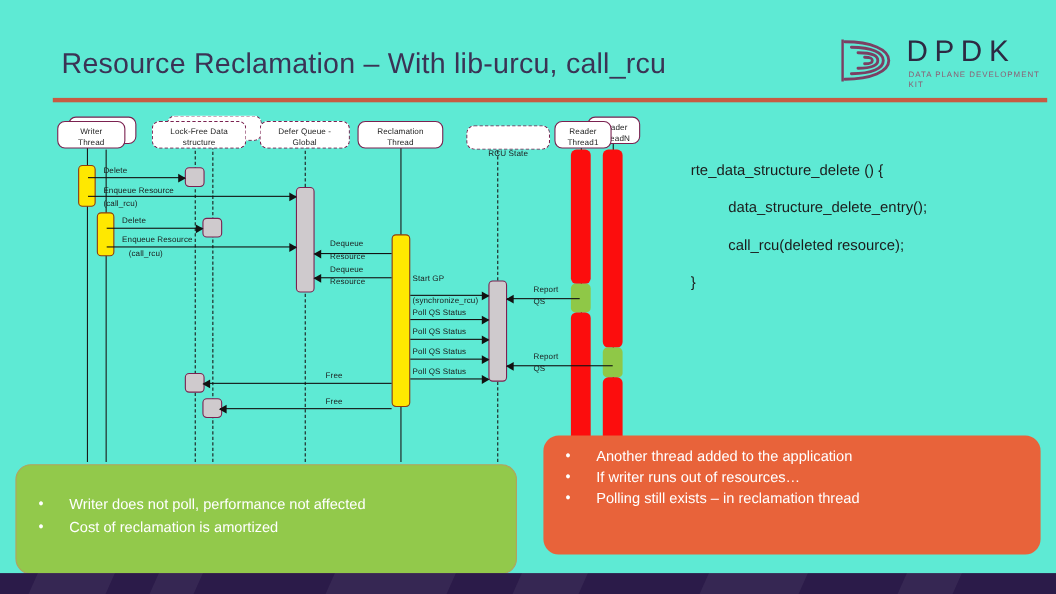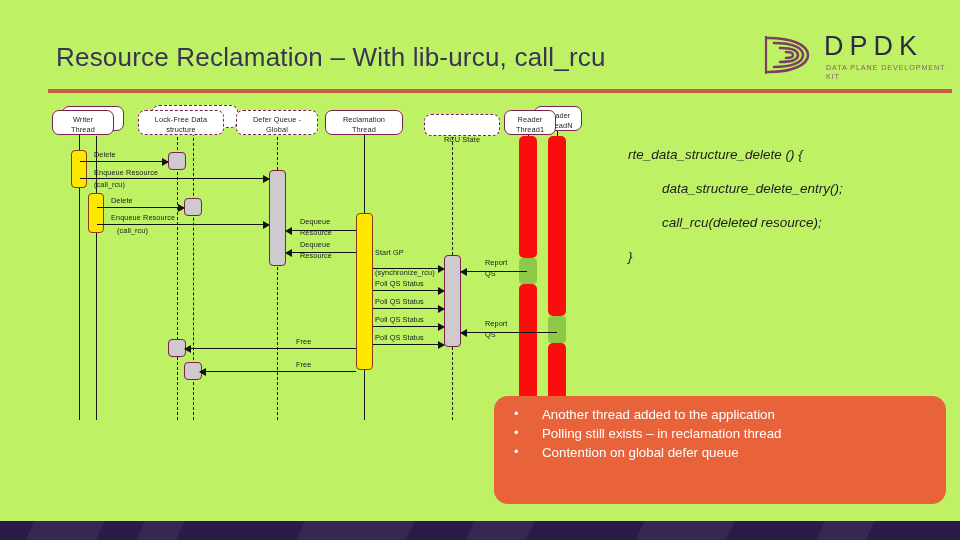--- a/index.html
+++ b/index.html
@@ -5,21 +5,21 @@
   html, body {
     margin: 0; padding: 0;
     width: 960px; height: 540px;
     overflow: hidden;
     background: #ffffff;
     font-family: "Liberation Sans", sans-serif;
   }
   #slide {
     position: relative;
     width: 960px; height: 540px;
-    background: #bef264;
+    background: #5eead4;
   }
 
   
   #title {
     position: absolute;
     left: 56px; top: 42px;
     width: 700px;
     font-size: 26px;
     color: #3b3355;
     letter-spacing: .2px;
@@ -101,21 +101,20 @@
     line-height: 9px;
     white-space: nowrap;
     letter-spacing: .1px;
   }
 
   
   #code {
     position: absolute;
     left: 628px; top: 138px;
     width: 320px;
-    font-style: italic;
     font-size: 13.5px;
     color: #1c1c1c;
     line-height: 34px;
   }
   #code .ind { display: inline-block; width: 34px; }
 
   
   .callout {
     position: absolute;
     box-sizing: border-box;
@@ -342,26 +341,32 @@
 
   </div>
 
   <div id="code">
     <div>rte_data_structure_delete () {</div>
     <div><span class="ind"></span><span>data_structure_delete_entry();</span></div>
     <div><span class="ind"></span><span>call_rcu(deleted resource);</span></div>
     <div>}</div>
   </div>
 
+  <div id="callout-left" class="callout">
+    <ul>
+      <li>Writer does not poll, performance not affected</li>
+      <li>Cost of reclamation is amortized</li>
+    </ul>
+  </div>
 
   <div id="callout-right" class="callout">
     <ul>
       <li>Another thread added to the application</li>
+      <li>If writer runs out of resources…</li>
       <li>Polling still exists – in reclamation thread</li>
-      <li>Contention on global defer queue</li>
     </ul>
   </div>
 
   <div id="footer">
     <div class="streak" style="left:30px;  width:70px;"></div>
     <div class="streak" style="left:140px; width:40px;"></div>
     <div class="streak" style="left:300px; width:110px;"></div>
     <div class="streak" style="left:470px; width:60px;"></div>
     <div class="streak" style="left:640px; width:90px;"></div>
     <div class="streak" style="left:820px; width:50px;"></div>

